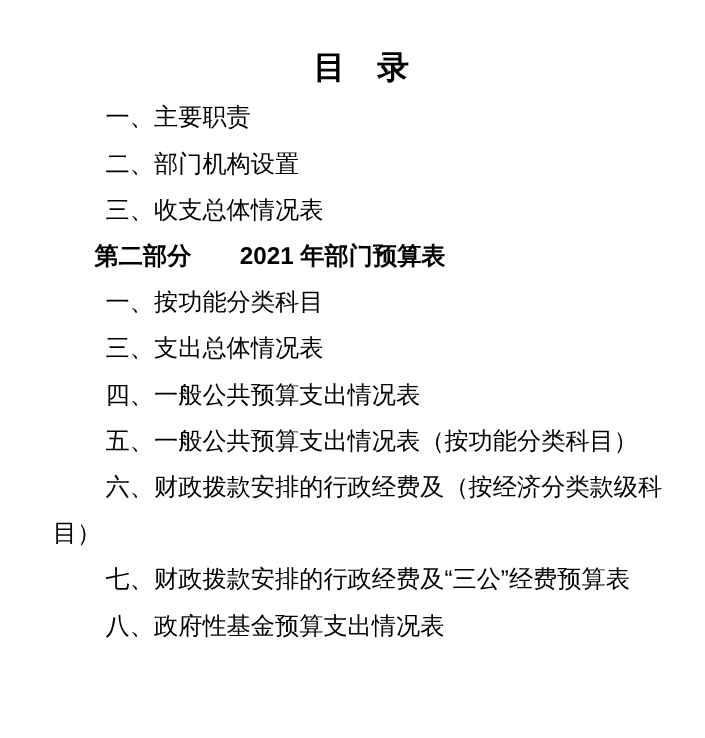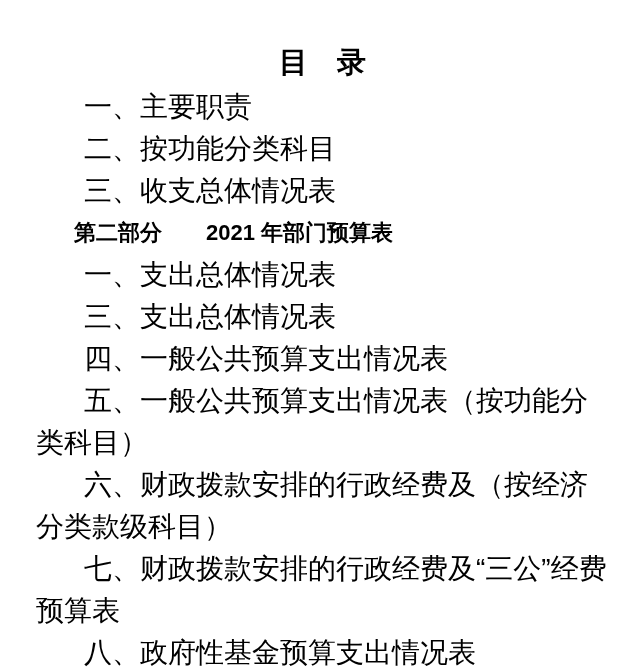--- a/index.html
+++ b/index.html
@@ -8,34 +8,34 @@
     background: #ffffff;
   }
   .page {
     position: relative;
     width: 641px;
     height: 671px;
     background: #ffffff;
     color: #000000;
     font-family: "Liberation Sans", "DejaVu Sans", sans-serif;
     box-sizing: border-box;
-    padding: 38px 32px 0 36px;
+    padding: 38px 32px 0 48px;
     overflow: hidden;
   }
   .doc-title {
     margin: 0;
     text-align: center;
     font-size: 29px;
     font-weight: bold;
     line-height: 48px;
     white-space: pre;
   }
   p.toc-line {
     margin: 0;
-    font-size: 28px;
+    font-size: 22px;
     line-height: 42px;
     word-break: normal;
     overflow-wrap: normal;
     white-space: pre-wrap;
   }
   p.section-heading {
     font-weight: bold;
     font-size: 22px;
     margin-left: 38px;
   }
@@ -46,27 +46,27 @@
 </head>
 <body>
 
 <div class="page">
 
   <h1 class="doc-title">目　录</h1>
 
 
   <p class="toc-line toc-item">一、主要职责</p>
 
-  <p class="toc-line toc-item">二、按功能分类科目</p>
+  <p class="toc-line toc-item">二、部门机构设置</p>
 
   <p class="toc-line toc-item">三、收支总体情况表</p>
 
   <p class="toc-line section-heading">第二部分　　2021 年部门预算表</p>
 
-  <p class="toc-line toc-item">一、支出总体情况表</p>
+  <p class="toc-line toc-item">一、按功能分类科目</p>
 
 
   <p class="toc-line toc-item">三、支出总体情况表</p>
 
   <p class="toc-line toc-item">四、一般公共预算支出情况表</p>
 
   <p class="toc-line toc-item">五、一般公共预算支出情况表（按功能分类科目）</p>
 
   <p class="toc-line toc-item">六、财政拨款安排的行政经费及（按经济分类款级科目）</p>
 

